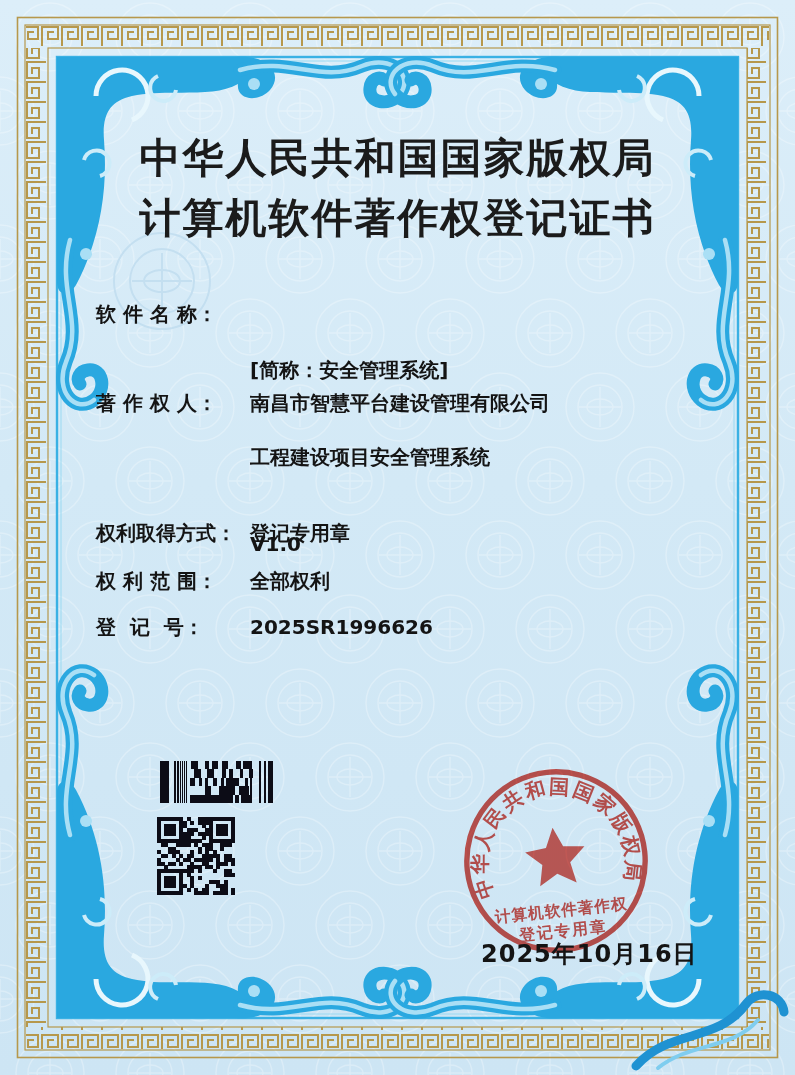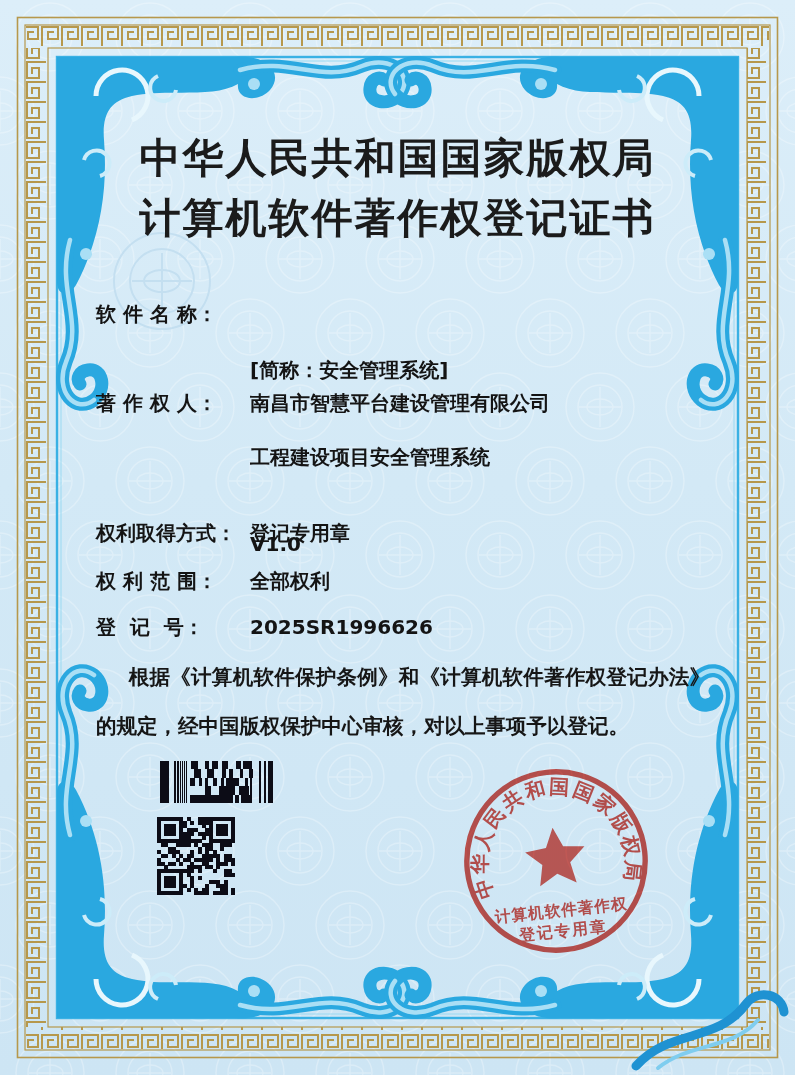--- a/index.html
+++ b/index.html
@@ -145,21 +145,20 @@
   <div class="abs row" style="top:567px;">
     <span class="label">权 利 范 围：</span>
     <span class="value">全部权利</span>
   </div>
 
   <div class="abs row" style="top:613px;">
     <span class="label">登  记  号：</span>
     <span class="value">2025SR1996626</span>
   </div>
 
-  <div class="abs statement">根据《计算机软件保护条例》和《计算机软件著作权登记办法》的规定，经中国版权保护中心审核，对以上事项予以登记。</div>
 
   <div class="abs barcode" id="barcode">
       <div class="m" style="left: 0px; top: 0px; width: 9px; height: 42px;"></div>
       <div class="m" style="left: 108px; top: 0px; width: 5px; height: 42px;"></div>
       <div class="m" style="left: 14px; top: 0px; width: 2px; height: 42px;"></div>
       <div class="m" style="left: 17px; top: 0px; width: 2px; height: 42px;"></div>
       <div class="m" style="left: 20px; top: 0px; width: 1px; height: 42px;"></div>
       <div class="m" style="left: 22px; top: 0px; width: 1px; height: 42px;"></div>
       <div class="m" style="left: 24px; top: 0px; width: 1px; height: 42px;"></div>
       <div class="m" style="left: 26px; top: 0px; width: 1px; height: 42px;"></div>
@@ -482,14 +481,15 @@
     </defs>
     <circle cx="100" cy="100" r="91" fill="none" stroke="#d6463f" stroke-width="5.5"></circle>
     <polygon fill="#dd5148" points="100,66 108.8,85.8 130.4,88.1 114.3,102.7 118.7,124 100,113.1 81.3,124 85.7,102.7 69.6,88.1 91.2,85.8"></polygon>
     <text font-size="20.5" font-weight="bold" fill="#d6463f" letter-spacing="2.5" font-family="'DejaVu Sans',sans-serif">
       <textPath href="#sealArc" startOffset="50%" text-anchor="middle">中华人民共和国国家版权局</textPath>
     </text>
     <text x="100" y="156" text-anchor="middle" font-size="16" font-weight="bold" fill="#d6463f" letter-spacing="1" font-family="'DejaVu Sans',sans-serif">计算机软件著作权</text>
     <text x="100" y="177" text-anchor="middle" font-size="16" font-weight="bold" fill="#d6463f" letter-spacing="2" font-family="'DejaVu Sans',sans-serif">登记专用章</text>
   </svg>
 
+  <div class="abs date">2025年10月16日</div>
 
 </div>
 
 </body></html>

